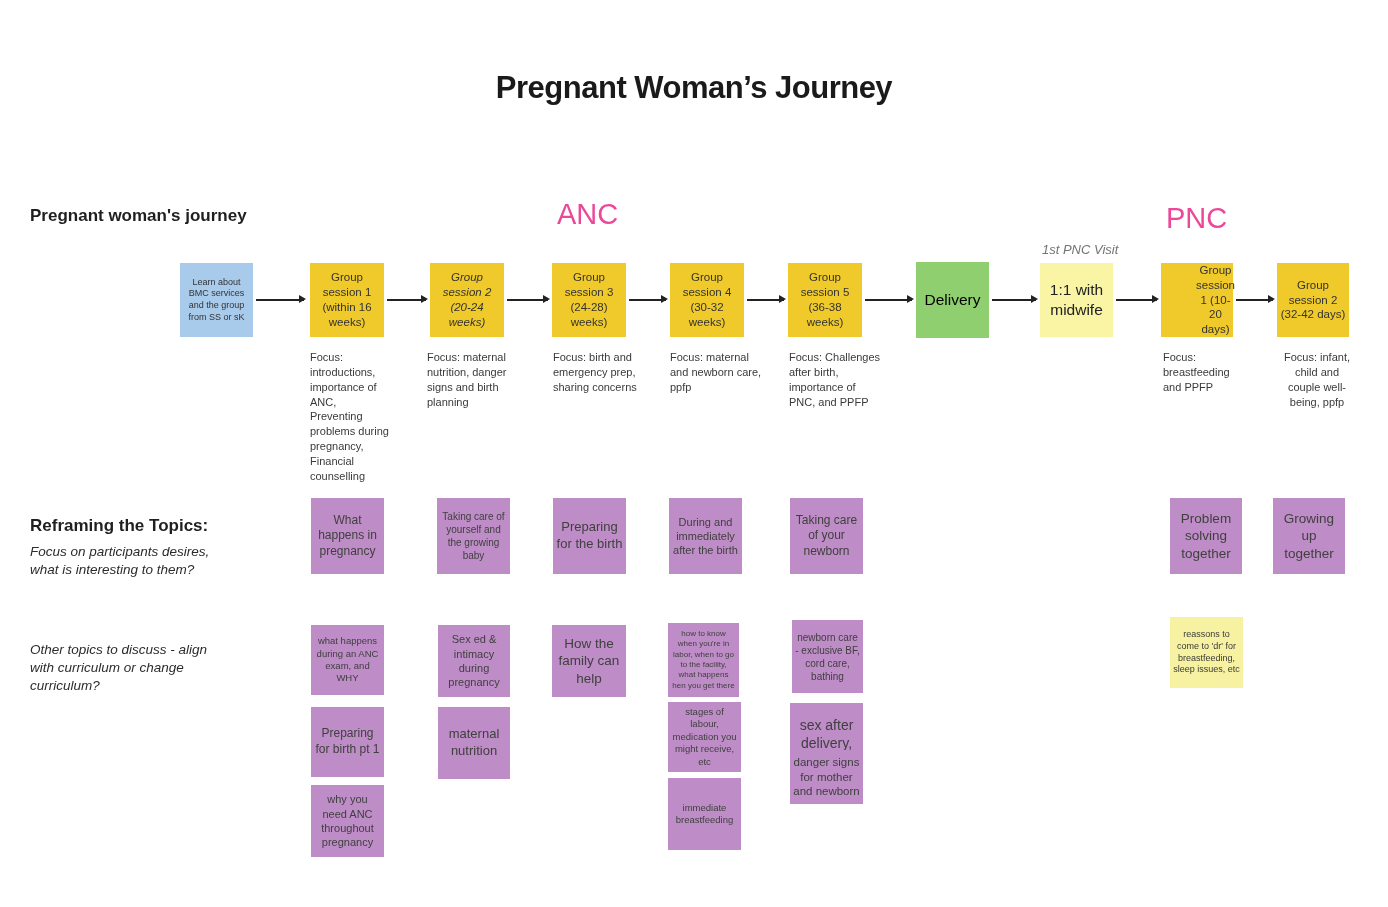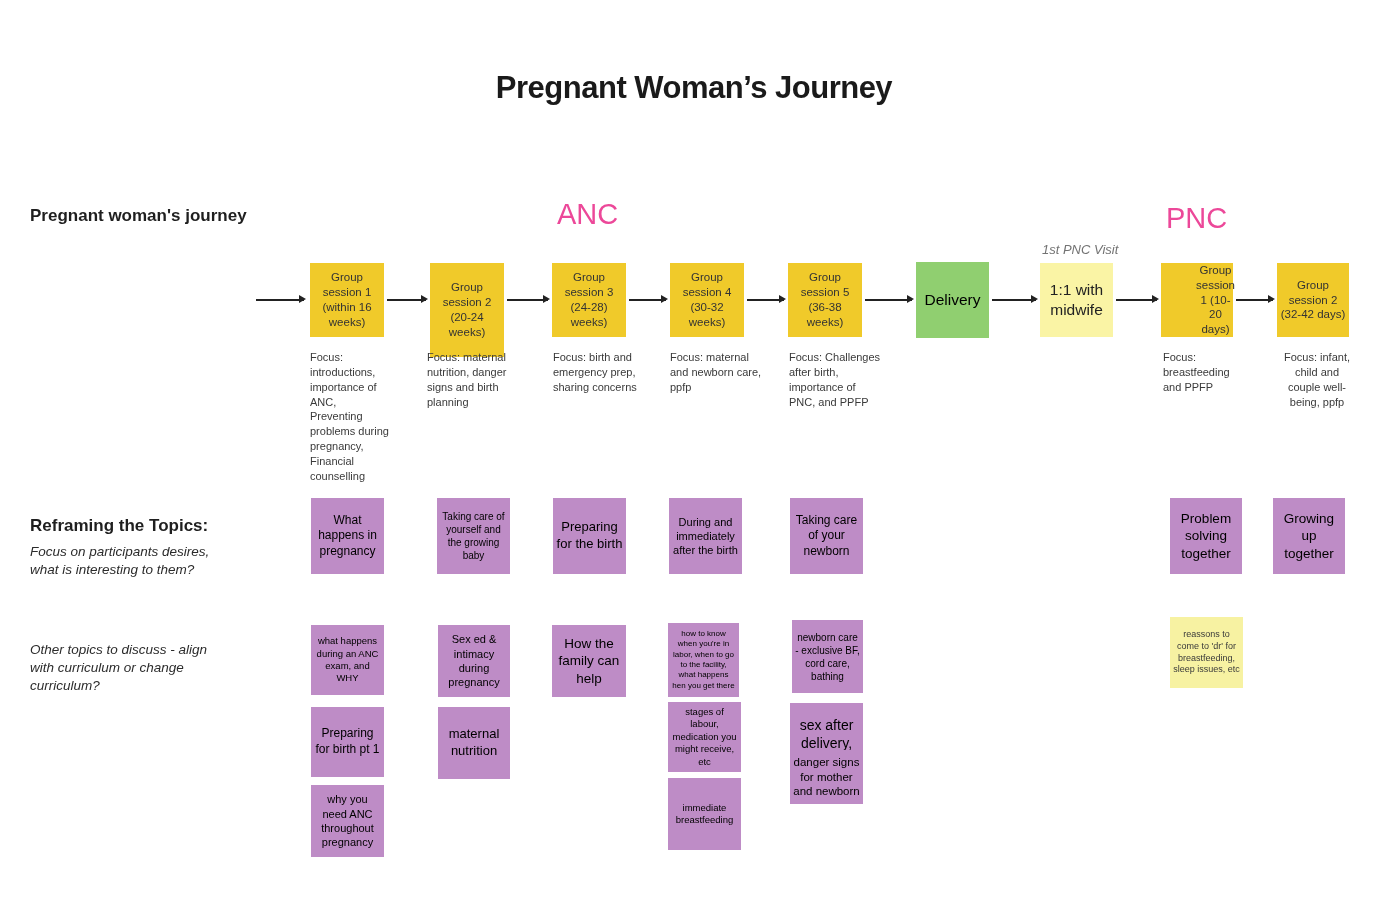--- a/index.html
+++ b/index.html
@@ -10,21 +10,21 @@
   .seclabel{position:absolute;font-weight:bold;font-size:17px;color:#1f1f1f;}
   .biglabel{position:absolute;font-size:29px;font-weight:400;color:#ec4899;}
   .smalllabel{position:absolute;font-size:13px;color:#737373;font-style:italic;}
   .italiclabel{position:absolute;font-size:13.5px;font-style:italic;color:#2b2b2b;line-height:1.35;}
   .box{position:absolute;display:flex;align-items:center;justify-content:center;
        text-align:center;box-sizing:border-box;padding:3px;line-height:1.3;color:#333;}
   .yellow{background:#F0CA2A;}
   .blue{background:#A8CBEC;}
   .green{background:#90CF70;color:#000000;}
   .paleyellow{background:#FAF4A5;color:#222;}
-  .purple{background:#BE8CC6;color:#000000;}
+  .purple{background:#BE8CC6;color:#404040;}
   .noteyellow{background:#F7F2A2;color:#3a3a3a;}
   .focus{position:absolute;font-size:11px;line-height:1.35;color:#3a3a3a;text-align:left;}
   .arrow{position:absolute;height:1.5px;background:#222;}
   .arrow::after{content:'';position:absolute;right:-2px;top:-3.6px;width:0;height:0;
     border-left:7px solid #222;border-top:4.5px solid transparent;border-bottom:4.5px solid transparent;}
   .fs8{font-size:8px;}  .fs9{font-size:9px;}  .fs95{font-size:9.5px;}
   .fs10{font-size:10px;} .fs11{font-size:11px;} .fs115{font-size:11.5px;}
   .fs12{font-size:12px;} .fs13{font-size:13px;} .fs135{font-size:13.5px;}
   .fs14{font-size:14px;} .fs15{font-size:15.5px;}
 </style>
@@ -32,22 +32,23 @@
 <body>
 
 <div class="canvas">
 
   <div class="title">Pregnant Woman’s Journey</div>
   <div class="seclabel" style="left:30px;top:206px;">Pregnant woman's journey</div>
   <div class="biglabel" style="left:557px;top:198px;">ANC</div>
   <div class="biglabel" style="left:1166px;top:202px;">PNC</div>
   <div class="smalllabel" style="left:1042px;top:242px;">1st PNC Visit</div>
 
+  <div class="box blue fs9" style="left:180px;top:263px;width:73px;height:74px;">Learn about BMC services and the group from SS or sK</div>
   <div class="box yellow fs115" style="left:310px;top:263px;width:74px;height:74px;">Group session 1 (within 16 weeks)</div>
-  <div class="box yellow fs115" style="left:430px;top:263px;width:74px;height:94px;">Group session 2 (20-24 weeks)</div>
+  <div class="box yellow fs115" style="left:430px;top:263px;width:74px;height:74px;font-style:italic;">Group session 2 (20-24 weeks)</div>
   <div class="box yellow fs115" style="left:552px;top:263px;width:74px;height:74px;">Group session 3 (24-28) weeks)</div>
   <div class="box yellow fs115" style="left:670px;top:263px;width:74px;height:74px;">Group session 4 (30-32 weeks)</div>
   <div class="box yellow fs115" style="left:788px;top:263px;width:74px;height:74px;">Group session 5 (36-38 weeks)</div>
   <div class="box green fs15" style="left:916px;top:262px;width:73px;height:76px;">Delivery</div>
   <div class="box paleyellow fs15" style="left:1040px;top:263px;width:73px;height:74px;">1:1 with midwife</div>
   <div class="box yellow fs115" style="left:1161px;top:263px;width:72px;height:74px;padding-left:40px;">Group session 1 (10-20 days)</div>
   <div class="box yellow fs115" style="left:1277px;top:263px;width:72px;height:74px;">Group session 2 (32-42 days)</div>
 
   <div class="arrow" style="left:256px;top:299px;width:48px;"></div>
   <div class="arrow" style="left:387px;top:299px;width:39px;"></div>

